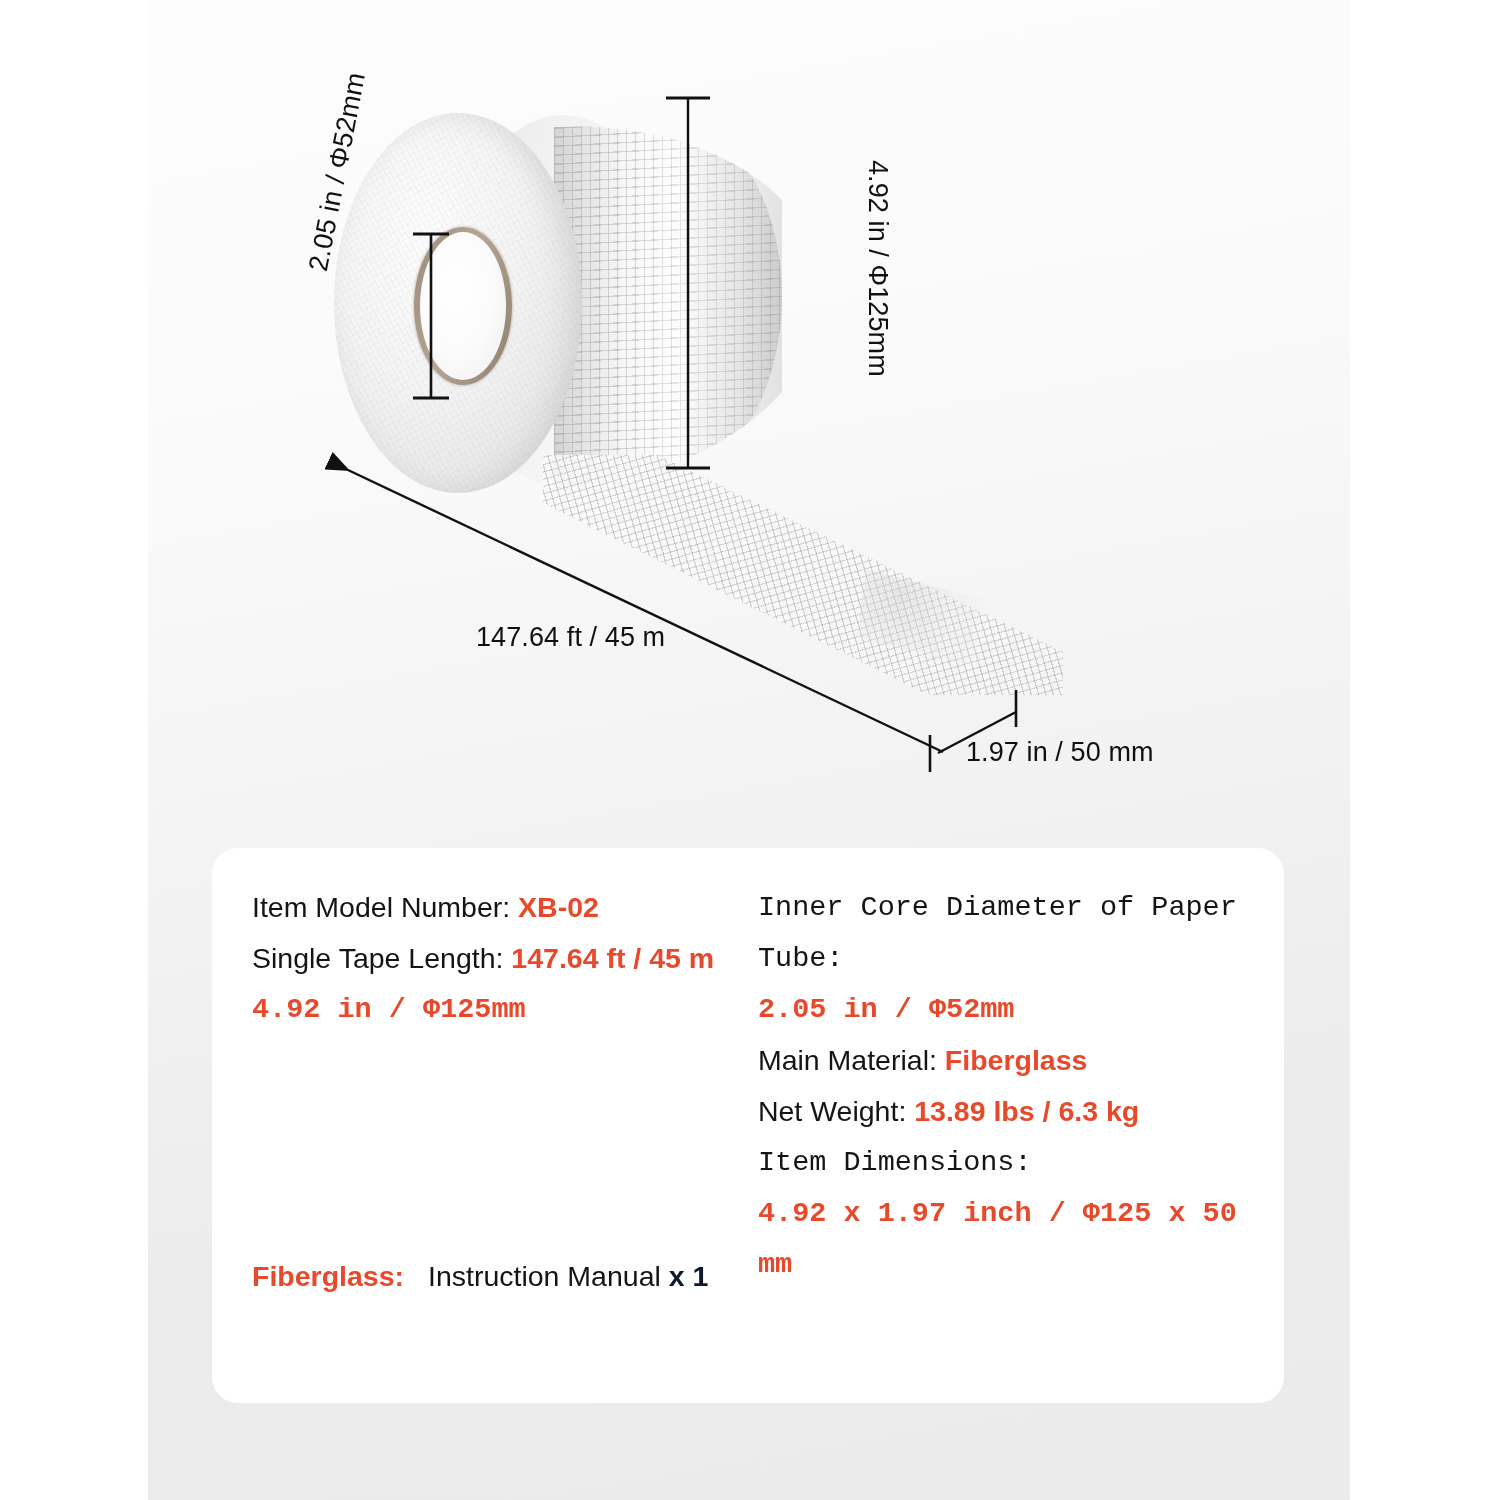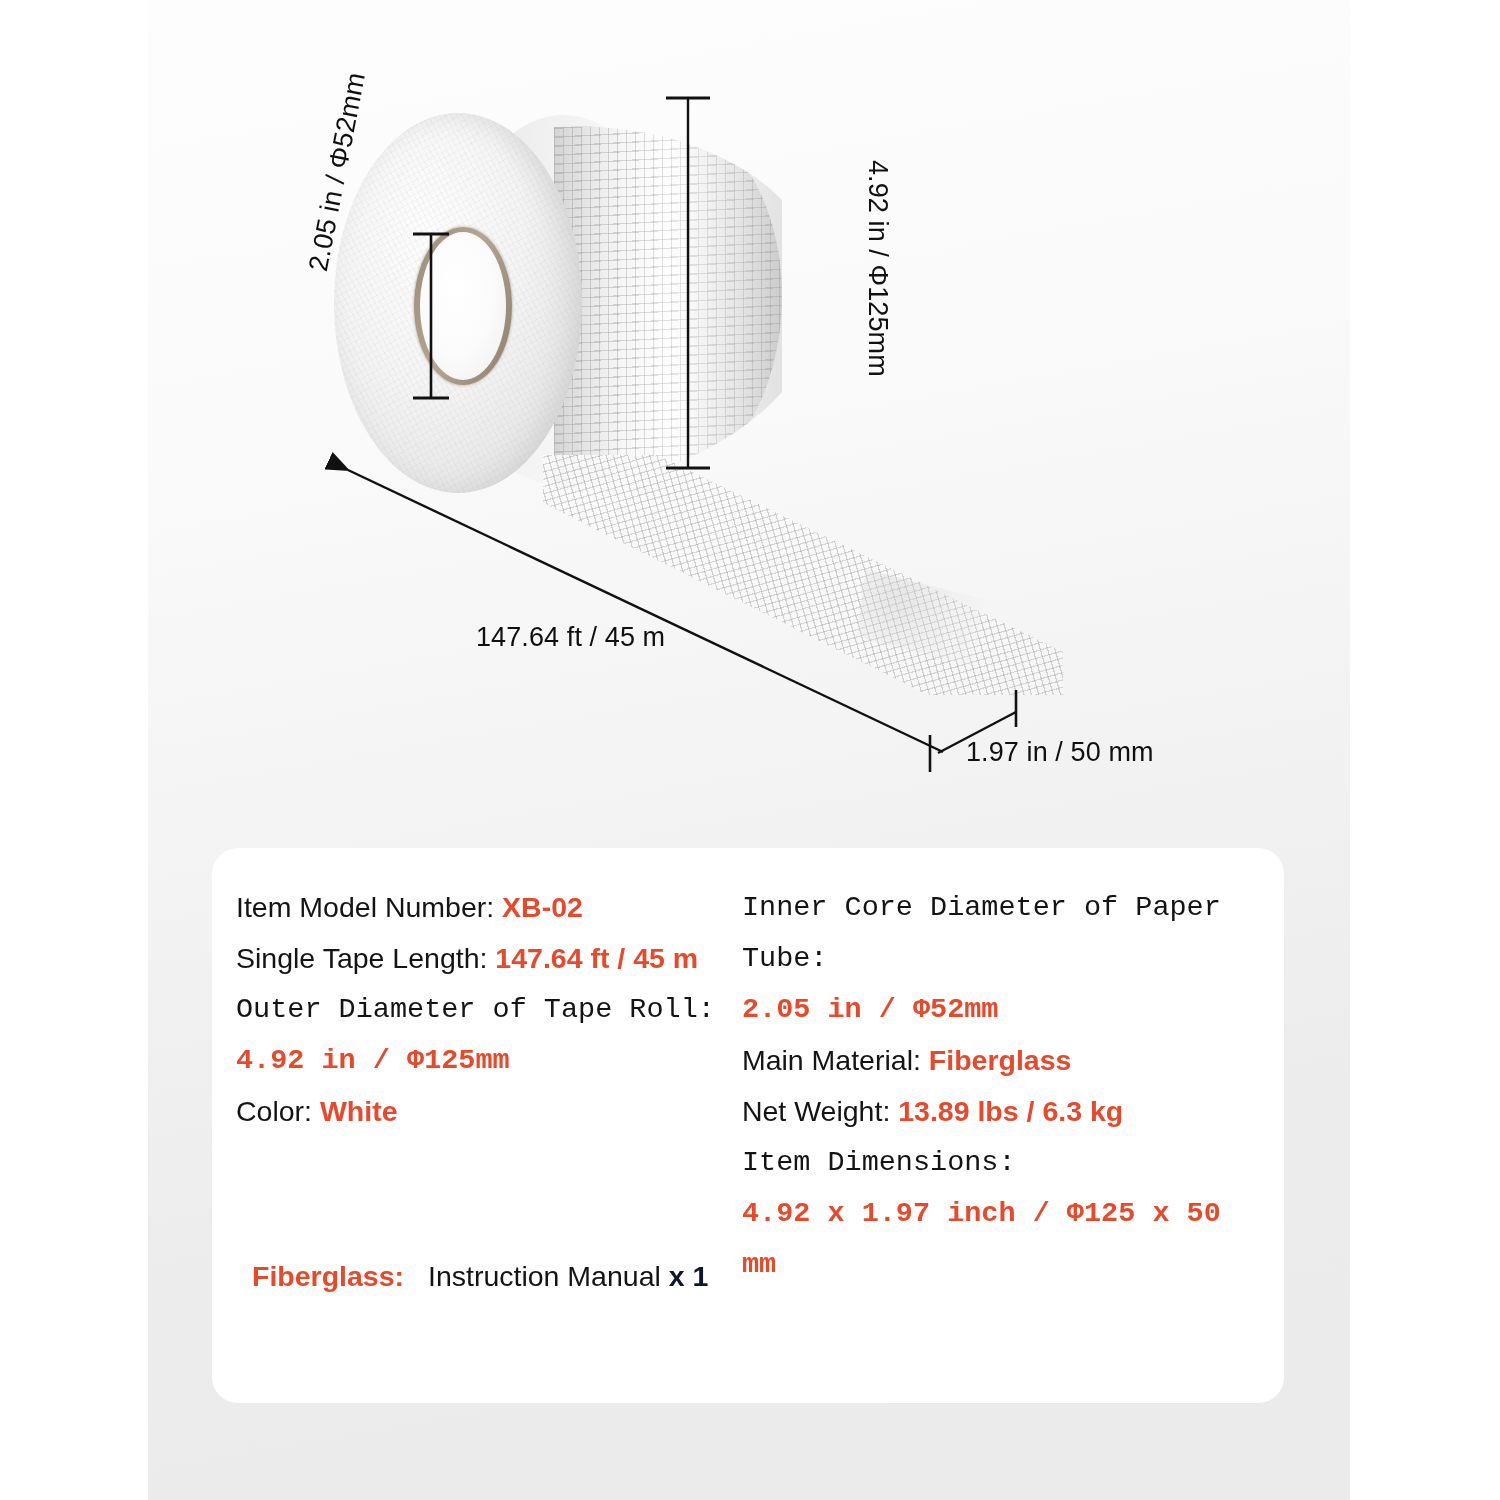--- a/index.html
+++ b/index.html
@@ -178,21 +178,21 @@
     position: absolute;
     left: 212px;
     top: 848px;
     width: 1072px;
     height: 555px;
     background: #ffffff;
     border-radius: 26px;
   }
   .spec-cols {
     position: absolute;
-    left: 24px;
+    left: 40px;
     top: 34px;
     width: 1000px;
     display: flex;
   }
   .spec-col { width: 512px; }
   .spec-col.right { width: 500px; }
   .spec-line {
     font-size: 28.5px;
     color: #141414;
     line-height: 1.79;
@@ -294,26 +294,21 @@
       <div class="spec-col left">
         <div class="spec-line">
           <span>Item Model Number:</span>
           <span class="val">XB-02</span>
         </div>
         <div class="spec-line">
           <span>Single Tape Length:</span>
           <span class="val">147.64 ft / 45 m</span>
         </div>
         <div class="spec-line stacked">
-          <span>Outer Diameter of Tape Roll:</span>
           <span class="val">4.92 in / Φ125mm</span>
-        </div>
-        <div class="spec-line">
-          <span>Color:</span>
-          <span class="val">White</span>
         </div>
       </div>
 
       <div class="spec-col right">
         <div class="spec-line stacked">
           <span>Inner Core Diameter of Paper Tube:</span>
           <span class="val">2.05 in / Φ52mm</span>
         </div>
         <div class="spec-line">
           <span>Main Material:</span>

